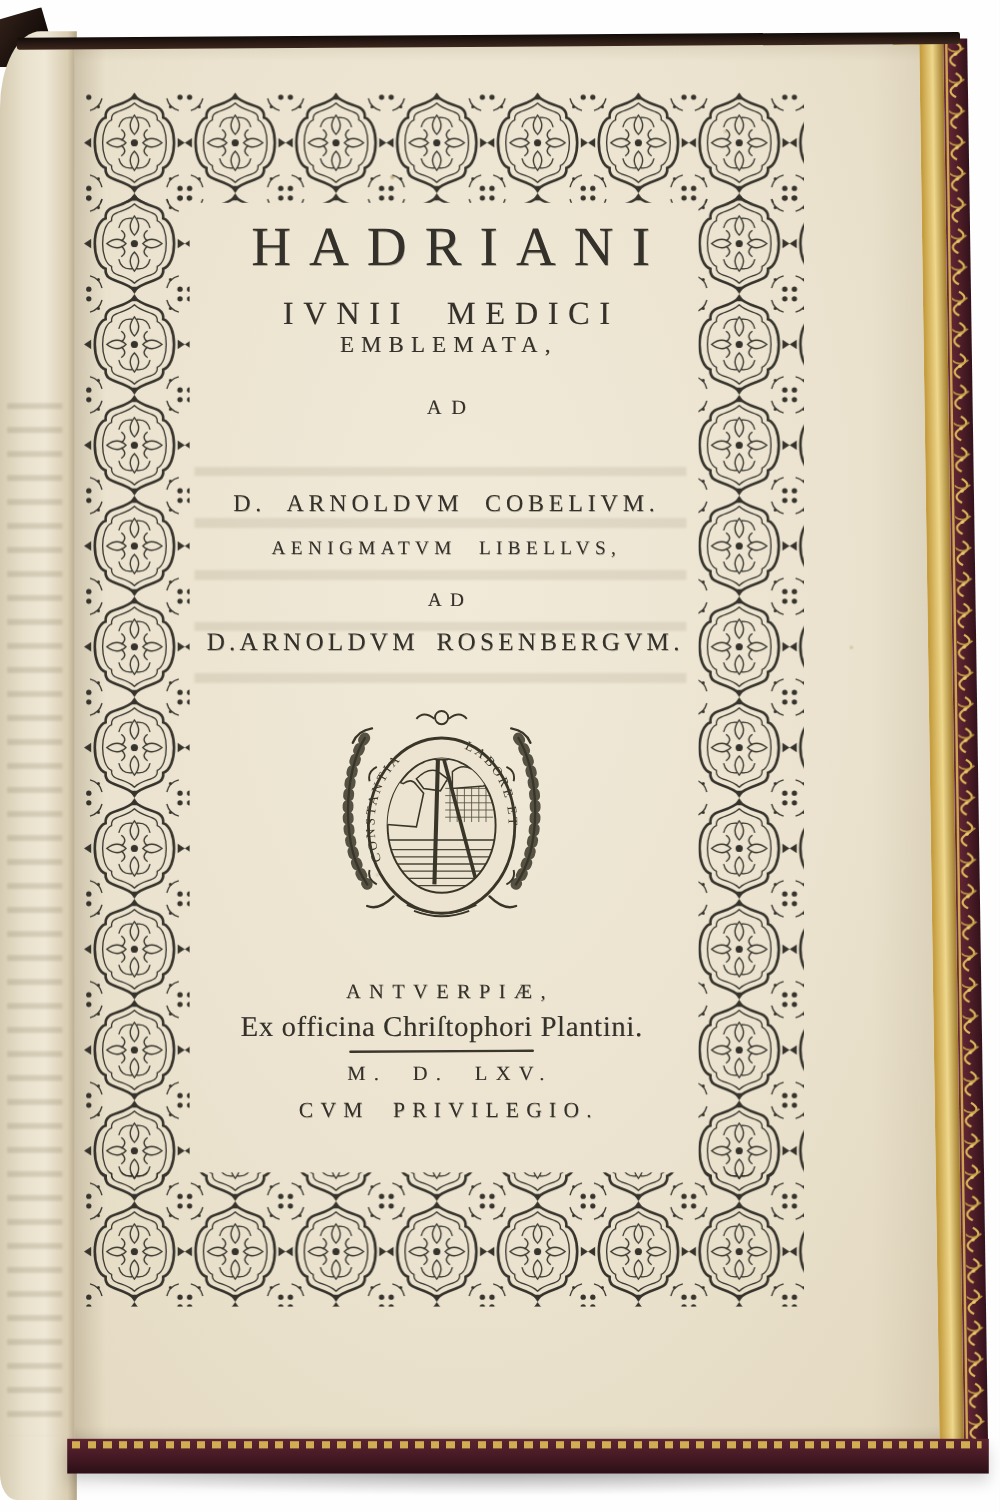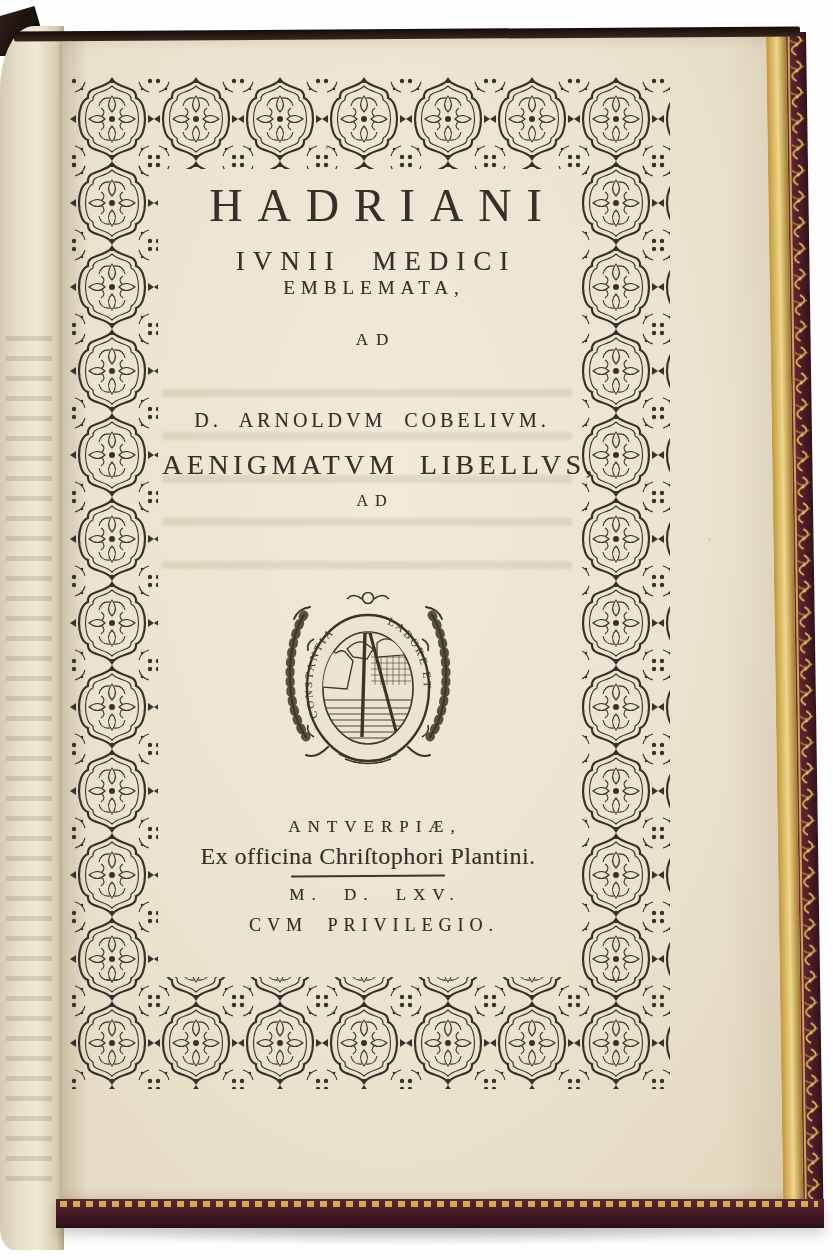--- a/index.html
+++ b/index.html
@@ -60,21 +60,21 @@
 
   
   .tl{position:absolute;left:96px;width:420px;text-align:center;color:#34302a;white-space:nowrap;
       text-shadow:.4px .4px 0 rgba(52,48,42,.35);}
   .l-title {top:142px;font-size:46px;letter-spacing:15px;padding-left:15px;}
   .l-sub   {top:209px;font-size:27px;letter-spacing:8px;word-spacing:16px;padding-left:8px;}
   .l-work1 {top:240px;font-size:19px;letter-spacing:6px;padding-left:6px;}
   .l-ad1   {top:293px;font-size:17px;letter-spacing:8px;padding-left:8px;}
   .l-ded1  {top:324px;font-size:20px;letter-spacing:4px;word-spacing:9px;padding-left:4px;margin-top:48px;}
   .l-eiv   {top:386px;font-size:17px;letter-spacing:7px;padding-left:7px;}
-  .l-work2 {top:412px;font-size:28px;letter-spacing:4.5px;word-spacing:10px;padding-left:4px;}
+  .l-work2 {top:412px;font-size:16px;letter-spacing:4.5px;word-spacing:10px;padding-left:4px;}
   .l-ad2   {top:455px;font-size:16px;letter-spacing:7px;padding-left:7px;}
   .l-ded2  {top:486px;font-size:21px;letter-spacing:3.5px;word-spacing:6px;padding-left:3px;}
   .l-place {top:780px;font-size:17px;letter-spacing:7px;padding-left:7px;}
   .l-pub   {top:806px;font-size:24px;letter-spacing:.5px;}
   .l-year  {top:848px;font-size:17px;letter-spacing:7px;word-spacing:10px;padding-left:7px;}
   .l-priv  {top:878px;font-size:18px;letter-spacing:6px;word-spacing:9px;padding-left:6px;}
 
   .imprint-rule{position:absolute;left:229px;top:838px;width:154px;height:2px;background:#3a362c;
     transform:rotate(-.3deg);border-radius:1px;}
 
@@ -174,20 +174,21 @@
 
     <div class="ghost-main"></div>
 
     <div class="tl l-title">HADRIANI</div>
     <div class="tl l-sub">IVNII MEDICI</div>
     <div class="tl l-work1">EMBLEMATA,</div>
     <div class="tl l-ad1">AD</div>
     <div class="tl l-ded1">D. ARNOLDVM COBELIVM.</div>
     <div class="tl l-work2">AENIGMATVM LIBELLVS,</div>
     <div class="tl l-ad2">AD</div>
+    <div class="tl l-ded2">D.ARNOLDVM ROSENBERGVM.</div>
 
     <svg class="device" viewBox="0 0 190 186">
       <defs>
         <clipPath id="ovc">
             <ellipse cx="95" cy="101" rx="45" ry="56"></ellipse>
           </clipPath>
         <path id="arcL" d="M45,130 A53,66 0 0 1 76,37"></path>
         <path id="arcR" d="M114,37 A53,66 0 0 1 145,130"></path>
       </defs>
       <g stroke="#393629" fill="none" stroke-linecap="round">

